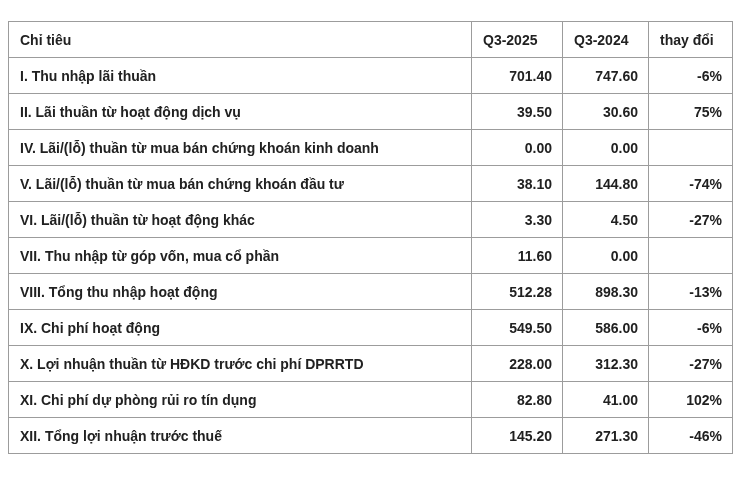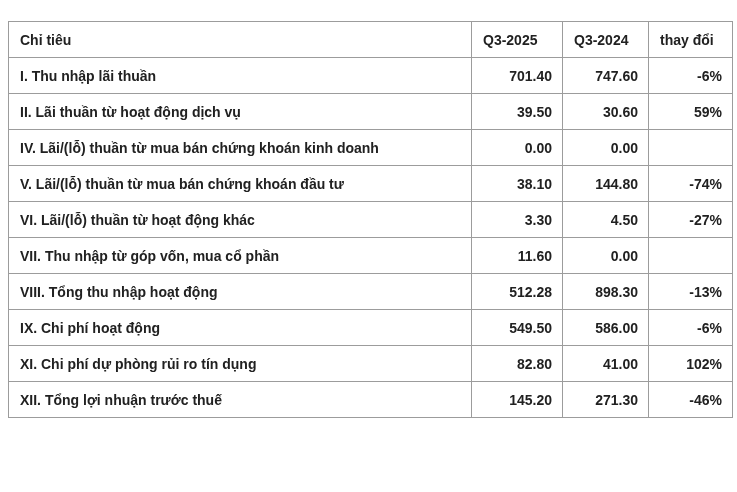--- a/index.html
+++ b/index.html
@@ -66,21 +66,21 @@
     <tr>
       <td>I. Thu nhập lãi thuần</td>
       <td class="num">701.40</td>
       <td class="num">747.60</td>
       <td class="num">-6%</td>
     </tr>
     <tr>
       <td>II. Lãi thuần từ hoạt động dịch vụ</td>
       <td class="num">39.50</td>
       <td class="num">30.60</td>
-      <td class="num">59%</td>
+      <td class="num">75%</td>
     </tr>
     <tr>
       <td>IV. Lãi/(lỗ) thuần từ mua bán chứng khoán kinh doanh</td>
       <td class="num">0.00</td>
       <td class="num">0.00</td>
       <td class="num"></td>
     </tr>
     <tr>
       <td>V. Lãi/(lỗ) thuần từ mua bán chứng khoán đầu tư</td>
       <td class="num">38.10</td>
@@ -105,20 +105,26 @@
       <td class="num">898.30</td>
       <td class="num">-13%</td>
     </tr>
     <tr>
       <td>IX. Chi phí hoạt động</td>
       <td class="num">549.50</td>
       <td class="num">586.00</td>
       <td class="num">-6%</td>
     </tr>
     <tr>
+      <td>X. Lợi nhuận thuần từ HĐKD trước chi phí DPRRTD</td>
+      <td class="num">228.00</td>
+      <td class="num">312.30</td>
+      <td class="num">-27%</td>
+    </tr>
+    <tr>
       <td>XI. Chi phí dự phòng rủi ro tín dụng</td>
       <td class="num">82.80</td>
       <td class="num">41.00</td>
       <td class="num">102%</td>
     </tr>
     <tr class="total-row">
       <td>XII. Tổng lợi nhuận trước thuế</td>
       <td class="num">145.20</td>
       <td class="num">271.30</td>
       <td class="num">-46%</td>

